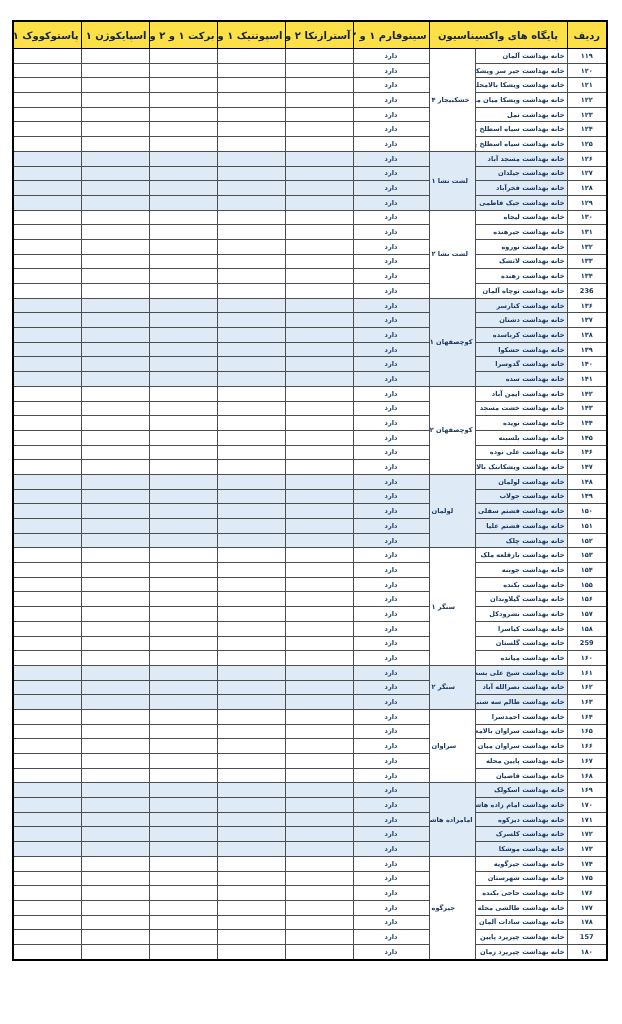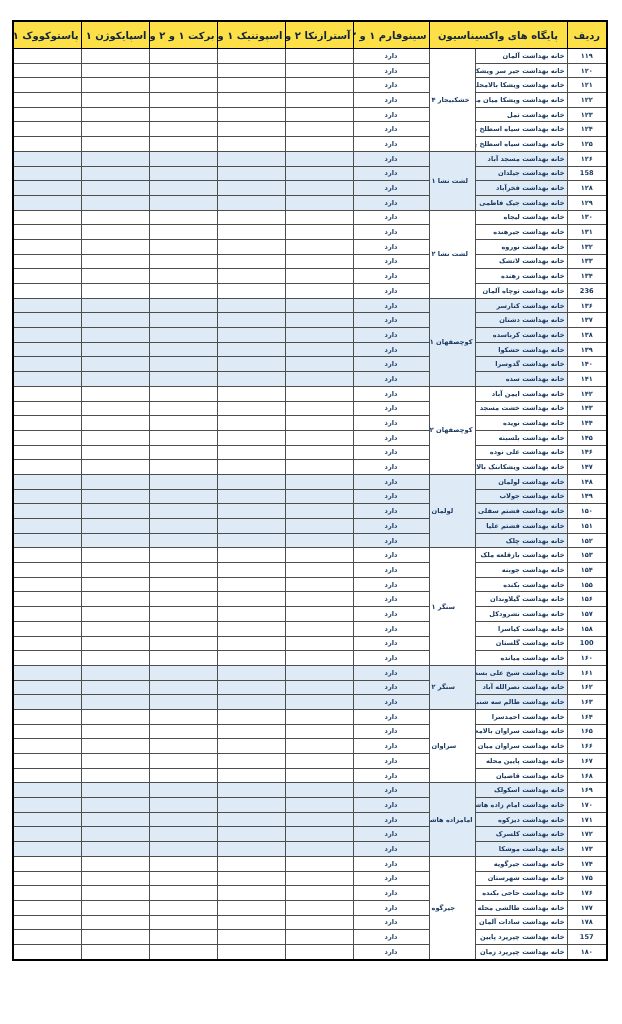--- a/index.html
+++ b/index.html
@@ -182,21 +182,21 @@
           <td class="station">خانه بهداشت مسجد آباد</td>
           <td class="group-cell shaded" rowspan="4">لشت نشا ۱</td>
           <td class="status">دارد</td>
           <td class="dose"></td>
           <td class="dose"></td>
           <td class="dose"></td>
           <td class="dose"></td>
           <td class="dose"></td>
         </tr>
         <tr class="shaded">
-          <td class="radif">158</td>
+          <td class="radif">۱۲۷</td>
           <td class="station">خانه بهداشت جیلدان</td>
           <td class="status">دارد</td>
           <td class="dose"></td>
           <td class="dose"></td>
           <td class="dose"></td>
           <td class="dose"></td>
           <td class="dose"></td>
         </tr>
         <tr class="shaded">
           <td class="radif">۱۲۸</td>
@@ -507,21 +507,21 @@
           <td class="radif">۱۵۸</td>
           <td class="station">خانه بهداشت کیاسرا</td>
           <td class="status">دارد</td>
           <td class="dose"></td>
           <td class="dose"></td>
           <td class="dose"></td>
           <td class="dose"></td>
           <td class="dose"></td>
         </tr>
         <tr>
-          <td class="radif">100</td>
+          <td class="radif">259</td>
           <td class="station">خانه بهداشت گلستان</td>
           <td class="status">دارد</td>
           <td class="dose"></td>
           <td class="dose"></td>
           <td class="dose"></td>
           <td class="dose"></td>
           <td class="dose"></td>
         </tr>
         <tr>
           <td class="radif">۱۶۰</td>

